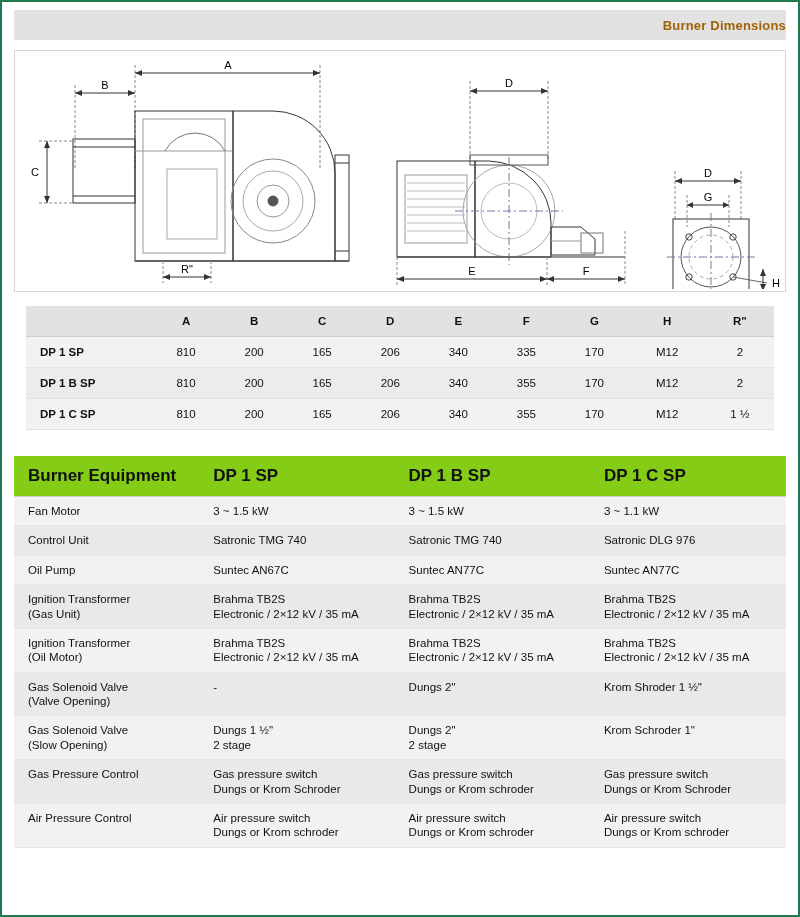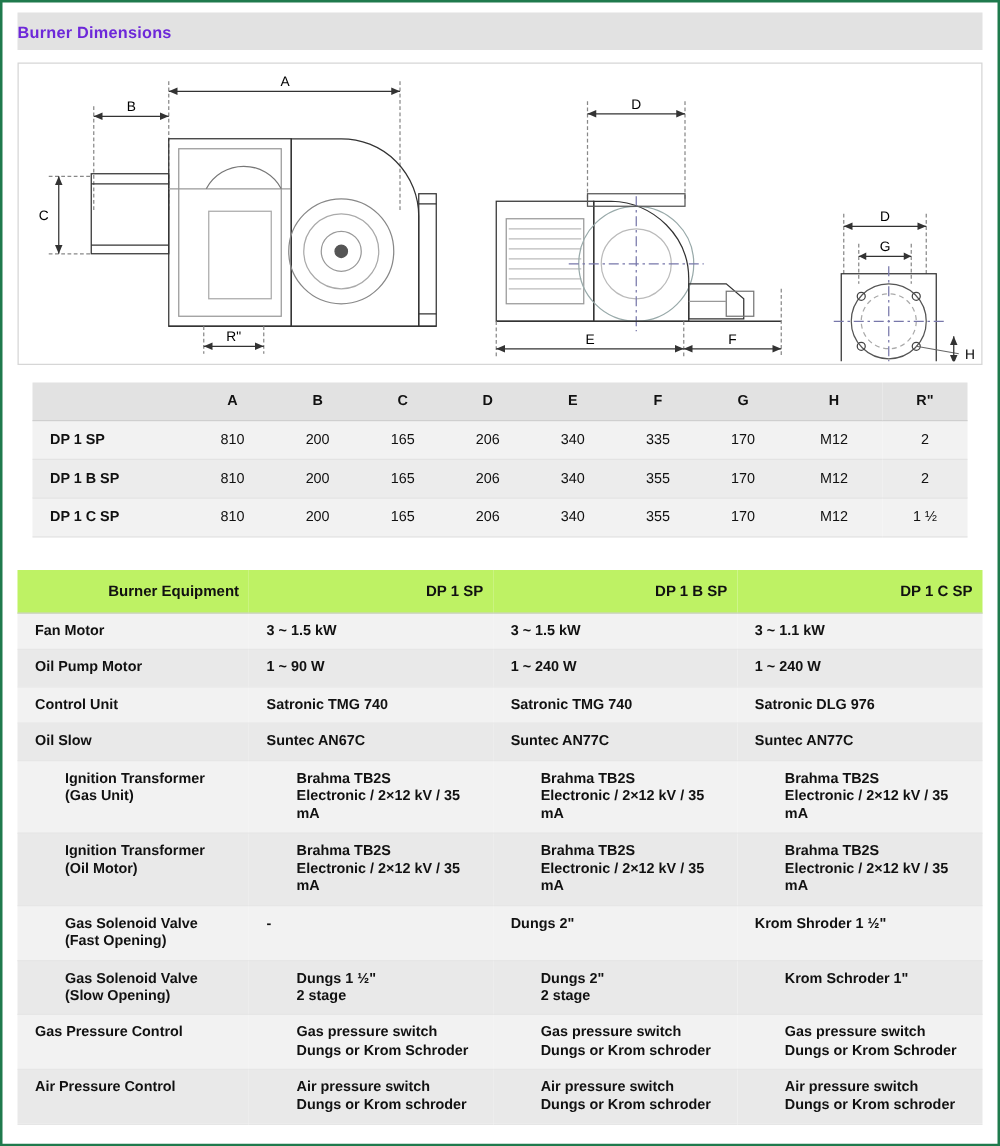--- a/index.html
+++ b/index.html
@@ -24,24 +24,24 @@
     overflow: hidden;
   }
 
   
   .title-bar {
     margin: 8px 12px 0 12px;
     height: 30px;
     background: #e2e2e2;
     display: flex;
     align-items: center;
-    justify-content: flex-start;
+    justify-content: flex-end;
     font-size: 13px;
     font-weight: bold;
-    color: #6d28d9;
+    color: #a16207;
     letter-spacing: 0.2px;
   }
 
   
   .drawing-panel {
     margin: 10px 12px 0 12px;
     height: 240px;
     border: 1px solid #d6d6d6;
     background: #ffffff;
     position: relative;
@@ -90,48 +90,46 @@
   .equip-wrap {
     margin: 26px 12px 0 12px;
   }
   table.equip {
     width: 100%;
     border-collapse: collapse;
     font-size: 11.5px;
     table-layout: fixed;
   }
   table.equip thead th {
-    background: #bef264;
+    background: #84cc16;
     font-weight: bold;
-    text-align: right;
+    text-align: left;
     padding: 10px 8px 10px 14px;
     border-bottom: 1px solid #cfcfcf;
-    font-size: 12px;
+    font-size: 17px;
   }
   table.equip col.c0 { width: 24%; }
   table.equip col.c1 { width: 25.3%; }
   table.equip col.c2 { width: 25.3%; }
   table.equip col.c3 { width: 25.4%; }
   table.equip tbody td {
     padding: 7px 8px 7px 14px;
     vertical-align: top;
     border-bottom: 1px solid #e6e6e6;
     background: #f2f2f2;
     line-height: 1.25;
-    font-weight: bold;
   }
   table.equip tbody tr:nth-child(even) td {
     background: #e9e9e9;
   }
   table.equip tbody td.label {
     color: #111;
   }
   .sub {
     display: block;
-    margin-left: 24px;
   }
 
   
   .dlabel {
     font-family: "Liberation Sans", sans-serif;
     font-size: 11px;
     fill: #000;
   }
 </style>
 </head>
@@ -348,37 +346,31 @@
       </thead>
       <tbody>
 
         <tr>
           <td class="label">Fan Motor</td>
           <td>3 ~ 1.5 kW</td>
           <td>3 ~ 1.5 kW</td>
           <td>3 ~ 1.1 kW</td>
         </tr>
 
-        <tr>
-          <td class="label">Oil Pump Motor</td>
-          <td>1 ~ 90 W</td>
-          <td>1 ~ 240 W</td>
-          <td>1 ~ 240 W</td>
-        </tr>
 
 
         <tr>
           <td class="label">Control Unit</td>
           <td>Satronic TMG 740</td>
           <td>Satronic TMG 740</td>
           <td>Satronic DLG 976</td>
         </tr>
 
         <tr>
-          <td class="label">Oil Slow</td>
+          <td class="label">Oil Pump</td>
           <td>Suntec AN67C</td>
           <td>Suntec AN77C</td>
           <td>Suntec AN77C</td>
         </tr>
 
         <tr>
           <td class="label">
             <span class="sub">Ignition Transformer</span>
             <span class="sub">(Gas Unit)</span>
           </td>
@@ -411,21 +403,21 @@
           </td>
           <td>
             <span class="sub">Brahma TB2S</span>
             <span class="sub">Electronic / 2×12 kV / 35 mA</span>
           </td>
         </tr>
 
         <tr>
           <td class="label">
             <span class="sub">Gas Solenoid Valve</span>
-            <span class="sub">(Fast Opening)</span>
+            <span class="sub">(Valve Opening)</span>
           </td>
           <td>-</td>
           <td>Dungs 2"</td>
           <td>Krom Shroder 1 ½"</td>
         </tr>
 
         <tr>
           <td class="label">
             <span class="sub">Gas Solenoid Valve</span>
             <span class="sub">(Slow Opening)</span>

